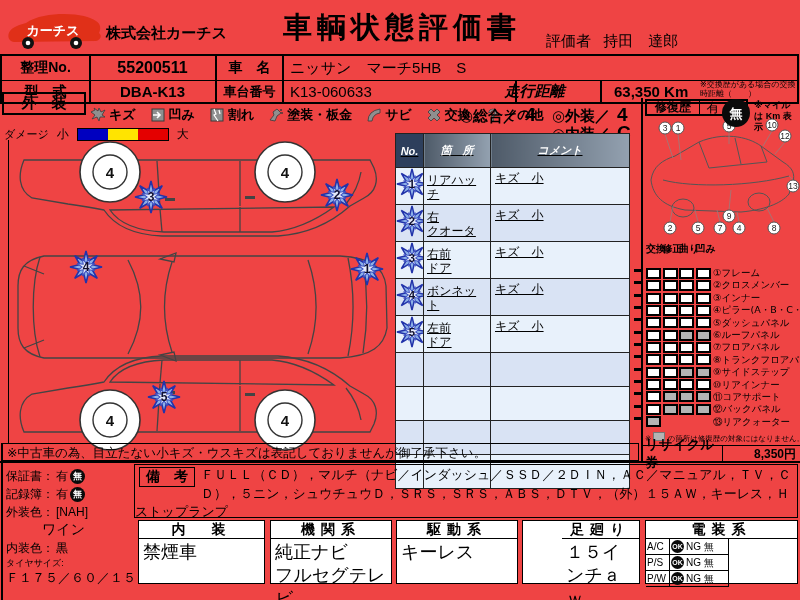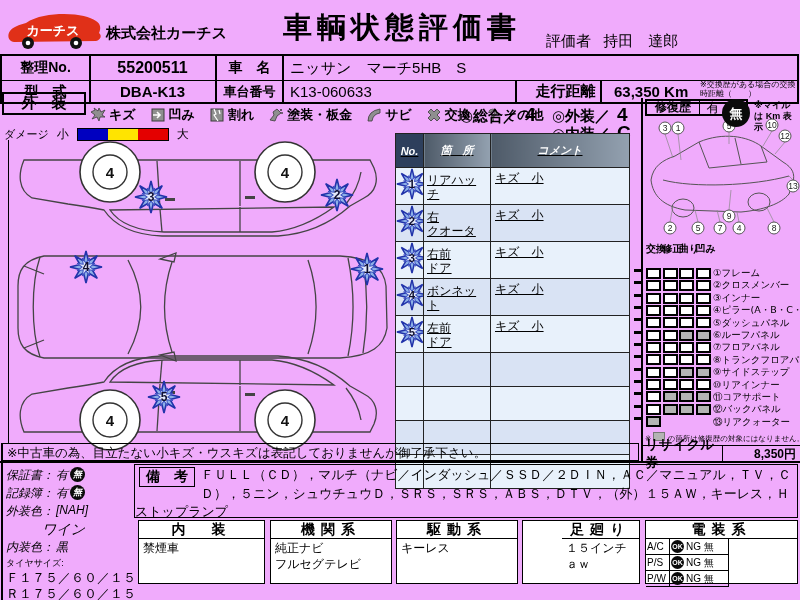--- a/index.html
+++ b/index.html
@@ -1,16 +1,16 @@
 <!DOCTYPE html>
 <html><head>
 <meta charset="utf-8">
 <style>
   html,body{margin:0;padding:0;background:#fff;}
-  #page{position:relative;width:800px;height:600px;background:#f0abfc;overflow:hidden;
+  #page{position:relative;width:800px;height:600px;background:#ef4444;overflow:hidden;
         font-family:"Liberation Sans","DejaVu Sans",sans-serif;color:#000;}
   .abs{position:absolute;}
   .b2{border:2px solid #000;box-sizing:border-box;}
   .b1{border:1.5px solid #000;box-sizing:border-box;}
   .bold{font-weight:bold;}
   .ctr{display:flex;align-items:center;justify-content:center;}
   
   #title{font-family:"Liberation Serif","DejaVu Serif",serif;font-size:29px;font-weight:bold;letter-spacing:5px;}
   #company{font-size:15px;font-weight:bold;}
   #evaluator{font-size:15px;}
@@ -40,24 +40,24 @@
   .no-cell{text-align:center;vertical-align:middle !important;}
   
   .gh{display:inline-block;width:15px;margin-right:1.5px;font-size:10px;line-height:1.15;text-align:center;
       word-break:break-all;font-weight:bold;vertical-align:top;}
   .grid-row{height:11px;margin-bottom:1.35px;white-space:nowrap;}
   .gcell{display:inline-block;box-sizing:border-box;width:15px;height:11px;border:2px solid #000;margin-right:1.5px;vertical-align:top;}
   .cell-w{background:#fff;} .cell-g{background:#b4b4b4;} .cell-x{visibility:hidden;}
   .part-line{font-size:9.5px;line-height:12.4px;white-space:nowrap;font-family:"DejaVu Sans","Liberation Sans",sans-serif;}
   #recycle-row{display:flex;align-items:center;}
   
-  .info-line{font-size:12px;white-space:nowrap;display:flex;align-items:flex-start;gap:2px;font-style:italic;}
+  .info-line{font-size:12px;white-space:nowrap;display:flex;align-items:center;gap:2px;}
   .btm-box{position:absolute;border:1.5px solid #000;box-sizing:border-box;top:520px;height:64px;background:#fff;}
   .btm-head{height:17px;border-bottom:1.5px solid #000;font-size:14px;font-weight:bold;display:flex;align-items:center;justify-content:center;letter-spacing:6px;}
-  .btm-body{font-size:12px;padding:2px 4px;white-space:pre-line;line-height:1.3;}
+  .btm-body{font-size:18px;padding:2px 4px;white-space:pre-line;line-height:1.3;}
   .el-row{display:flex;align-items:center;height:15px;border-bottom:1px solid #000;font-size:10px;}
   .el-name{width:24px;border-right:1px solid #000;height:100%;display:flex;align-items:center;padding-left:1px;box-sizing:border-box;}
   .el-rest{display:flex;align-items:center;gap:2px;padding-left:1px;}
   svg text{font-family:"Liberation Sans","DejaVu Sans",sans-serif;}
   .marker text{font-size:12px;font-weight:bold;fill:#101030;text-anchor:middle;}
   .wheelnum{font-size:15px;font-weight:bold;fill:#111;text-anchor:middle;}
   .callout circle{fill:#fff;stroke:#555;stroke-width:1;}
   .callout text{font-size:8.5px;fill:#222;text-anchor:middle;}
   .sketch{stroke:#555;fill:none;stroke-width:1;}
   .carline{stroke:#444;fill:none;stroke-width:1.3;}
@@ -121,21 +121,21 @@
     <div class="abs lab ctr" style="left:0;top:0;width:87px;height:23px;">整理No.</div>
     <div class="abs ctr bold" style="left:88px;top:0;width:125px;height:23px;font-size:16px;">55200511</div>
     <div class="abs lab ctr" style="left:281px;top:0;width:0;height:0;"></div>
     <div class="abs lab ctr" style="left:215px;top:0;width:65px;height:23px;">車　名</div>
     <div class="abs val" style="left:288px;top:3px;width:500px;">ニッサン　マーチ5HB　S</div>
 
     <div class="abs lab ctr" style="left:0;top:25px;width:87px;height:21px;">型　式</div>
     <div class="abs ctr bold" style="left:88px;top:25px;width:125px;height:21px;font-size:15px;">DBA-K13</div>
     <div class="abs lab ctr" style="left:215px;top:25px;width:65px;height:21px;font-size:13px;">車台番号</div>
     <div class="abs val" style="left:288px;top:27px;width:220px;">K13-060633</div>
-    <div class="abs lab ctr" style="left:522px;top:25px;width:83px;height:21px;font-size:15px;">走行距離</div>
+    <div class="abs lab ctr" style="left:491px;top:25px;width:83px;height:21px;font-size:15px;font-style:italic;">走行距離</div>
     <div class="abs bold" style="left:612px;top:27px;font-size:15px;">63,350 Km</div>
     <div class="abs" style="left:698px;top:24px;width:98px;font-size:8px;line-height:1.15;">※交換歴がある場合の交換時距離（　　）</div>
   </div>
 
   <div class="abs b2 ctr bold" style="left:2px;top:92px;width:84px;height:23px;font-size:15px;">外　装</div>
 
   <div class="abs" style="left:90px;top:106px;display:flex;gap:14px;align-items:center;">
     <span class="icon-item">
       <svg width="16" height="16" viewBox="0 0 16 16">
         <polygon points="1,5 5,3 4,1 8,4 9,1 11,5 15,3 12,8 15,10 10,10 9,14 7,10 2,12 5,8" fill="#8f8f8f" stroke="#3a3a3a" stroke-width="0.8"></polygon>
@@ -507,21 +507,20 @@
     </div>
     <div class="info-line" style="height:18px;padding-left:36px;font-size:14px;">
       <span>ワイン</span>
     </div>
     <div class="info-line" style="height:18px;">
       <span>内装色：</span>
       <span>黒</span>
     </div>
     <div style="font-size:9px;height:12px;">タイヤサイズ:</div>
     <div style="font-size:13px;height:16px;white-space:nowrap;">Ｆ１７５／６０／１５</div>
-    <div style="font-size:13px;height:16px;white-space:nowrap;">Ｒ１７５／６０／１５</div>
   </div>
 
   <div class="abs b1" style="left:134px;top:464px;width:664px;height:54px;overflow:hidden;">
     <span class="bold" style="float:left;border:1.5px solid #000;padding:0 6px;margin:2px 6px 0 4px;font-size:14px;">備　考</span>
     <span style="font-size:13px;line-height:1.35;">ＦＵＬＬ（ＣＤ），マルチ（ナビ／インダッシュ／ＳＳＤ／２ＤＩＮ，ＡＣ／マニュアル，ＴＶ，ＣＤ），５ニン，シュウチュウＤ，ＳＲＳ，ＳＲＳ，ＡＢＳ，ＤＴＶ，（外）１５ＡＷ，キーレス，Ｈストップランプ</span>
   </div>
 
   <div class="btm-box" style="left:138px;width:127px;">
     <div class="btm-head">内　装</div>
     <div class="btm-body">禁煙車</div>

